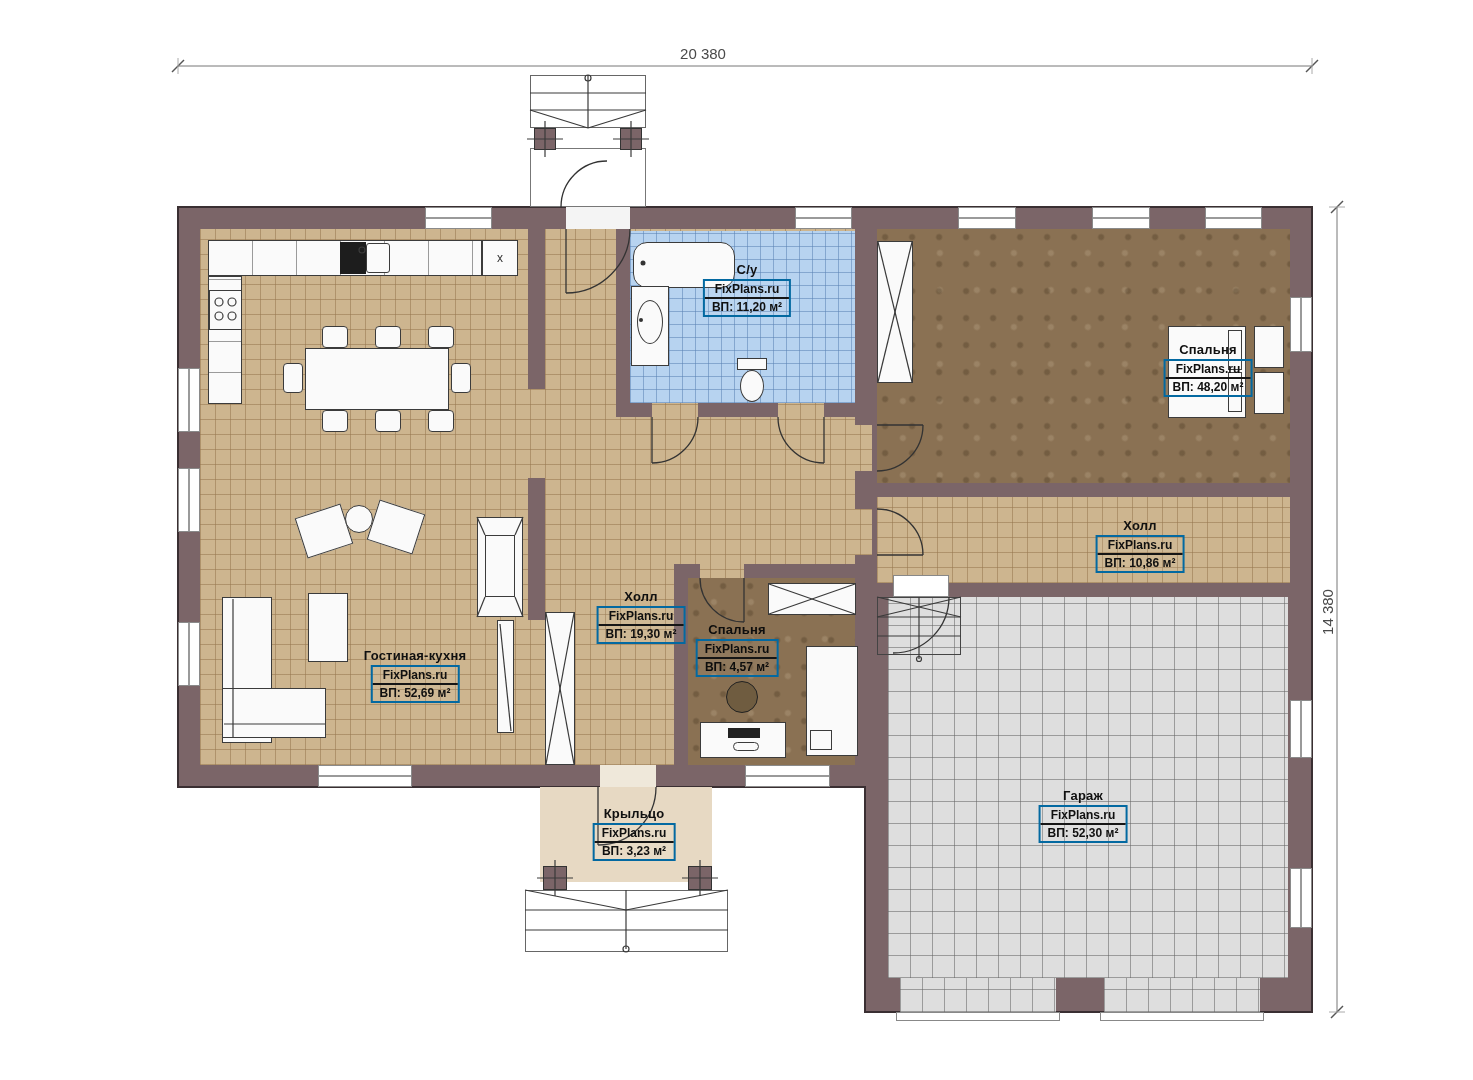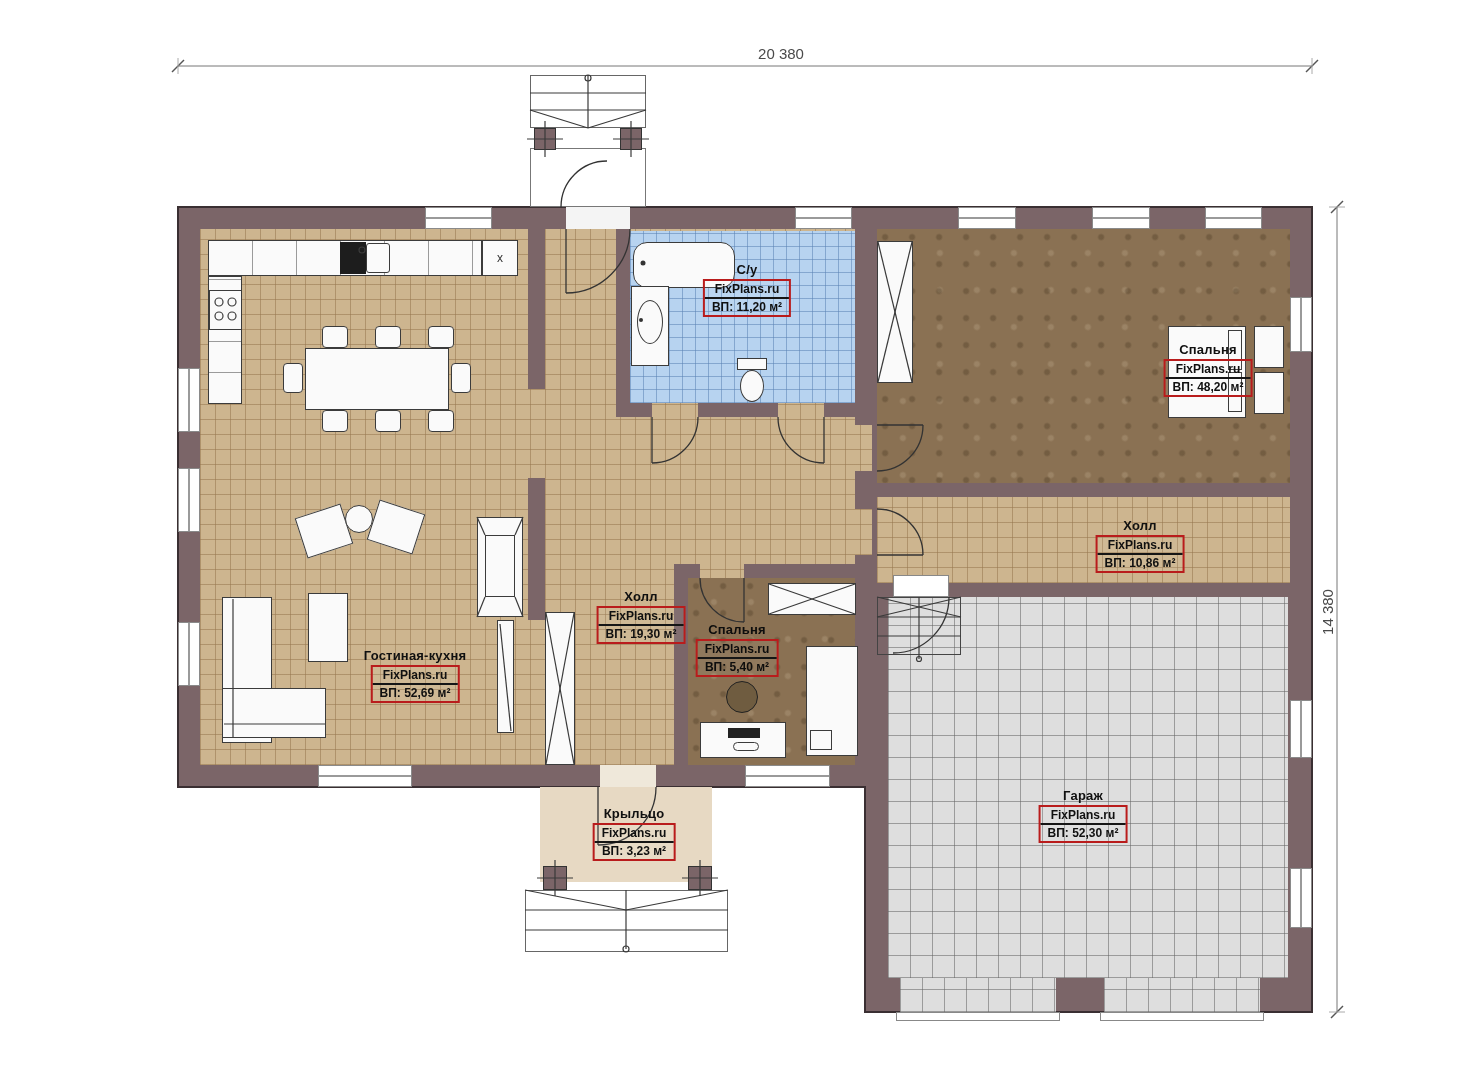--- a/index.html
+++ b/index.html
@@ -23,21 +23,21 @@
     background-size:27px 27px, 37px 37px;}
   .floor-porch{background:#e7d9c3;}
   .furn{position:absolute;background:#fafafa;border:1.5px solid #3b3b3b;box-sizing:border-box;}
   .winh{position:absolute;background:#fff;border:1px solid #8a8a8a;box-sizing:border-box;
     background-image:linear-gradient(to bottom, transparent 44%, #9a9a9a 44%, #9a9a9a 56%, transparent 56%);}
   .winv{position:absolute;background:#fff;border:1px solid #8a8a8a;box-sizing:border-box;
     background-image:linear-gradient(to right, transparent 44%, #9a9a9a 44%, #9a9a9a 56%, transparent 56%);}
   .post{position:absolute;background:#7b6568;border:1px solid #333;box-sizing:border-box;}
   .rlabel{position:absolute;transform:translateX(-50%);text-align:center;color:#101010;z-index:40;}
   .rname{font-size:13px;font-weight:bold;white-space:nowrap;letter-spacing:.2px;}
-  .rbox{display:inline-block;border:2px solid #b91c1c;margin-top:2px;background:rgba(255,255,255,.06);}
+  .rbox{display:inline-block;border:2px solid #0369a1;margin-top:2px;background:rgba(255,255,255,.06);}
   .rbrand{font-size:12px;font-weight:bold;padding:1px 7px;border-bottom:2px solid #151515;white-space:nowrap;}
   .rarea{font-size:12px;font-weight:bold;padding:1px 7px;white-space:nowrap;}
   .dimlabel{position:absolute;font-size:15px;color:#4a4a4a;z-index:40;white-space:nowrap;}
   .seg-v{background-image:repeating-linear-gradient(90deg, transparent 0 43px, #9a9a9a 43px 44px);}
   .seg-h{background-image:repeating-linear-gradient(0deg, transparent 0 30px, #9a9a9a 30px 31px);}
   .xcab{display:flex;align-items:center;justify-content:center;font-size:12px;color:#333;}
 </style>
 </head>
 <body>
 
@@ -233,21 +233,21 @@
         <path d="M 1331 1018 L 1343 1006"></path>
     </g>
     <g stroke="#aaa" stroke-width="1" fill="none">
       <path d="M 178 58 L 178 74"></path>
         <path d="M 1312 58 L 1312 74"></path>
       <path d="M 1329 207 L 1345 207"></path>
         <path d="M 1329 1012 L 1345 1012"></path>
     </g>
   </svg>
 
-  <div class="dimlabel" style="left:781px;top:45px;transform:translateX(-50%)">20 380</div>
+  <div class="dimlabel" style="left:703px;top:45px;transform:translateX(-50%)">20 380</div>
   <div class="dimlabel" style="left:1327px;top:612px;transform:translate(-50%,-50%) rotate(-90deg)">14 380</div>
 
   <div class="rlabel" style="left:747px;top:262px">
     <div class="rname">С/у</div>
     <div class="rbox">
       <div class="rbrand">FixPlans.ru</div>
       <div class="rarea">ВП: 11,20 м²</div>
     </div>
   </div>
   <div class="rlabel" style="left:1208px;top:342px">
@@ -268,21 +268,21 @@
     <div class="rname">Холл</div>
     <div class="rbox">
       <div class="rbrand">FixPlans.ru</div>
       <div class="rarea">ВП: 19,30 м²</div>
     </div>
   </div>
   <div class="rlabel" style="left:737px;top:622px;color:#0d0d0d">
     <div class="rname">Спальня</div>
     <div class="rbox">
       <div class="rbrand">FixPlans.ru</div>
-      <div class="rarea">ВП: 5,40 м²</div>
+      <div class="rarea">ВП: 4,57 м²</div>
     </div>
   </div>
   <div class="rlabel" style="left:415px;top:648px">
     <div class="rname">Гостиная-кухня</div>
     <div class="rbox">
       <div class="rbrand">FixPlans.ru</div>
       <div class="rarea">ВП: 52,69 м²</div>
     </div>
   </div>
   <div class="rlabel" style="left:634px;top:806px">

